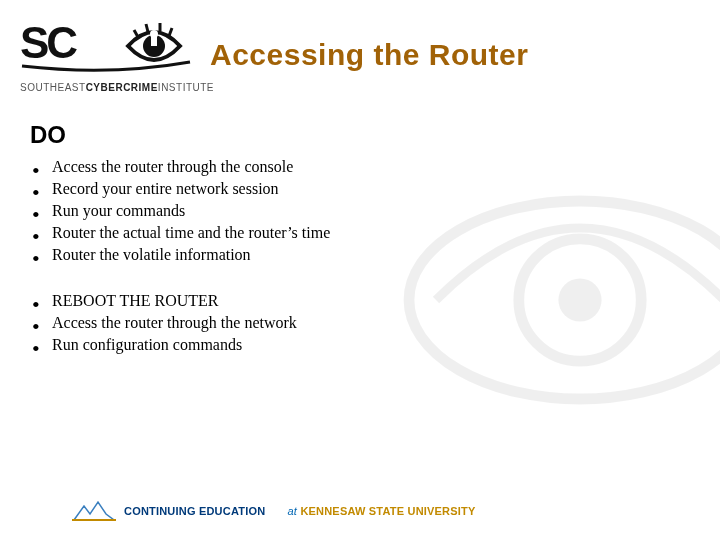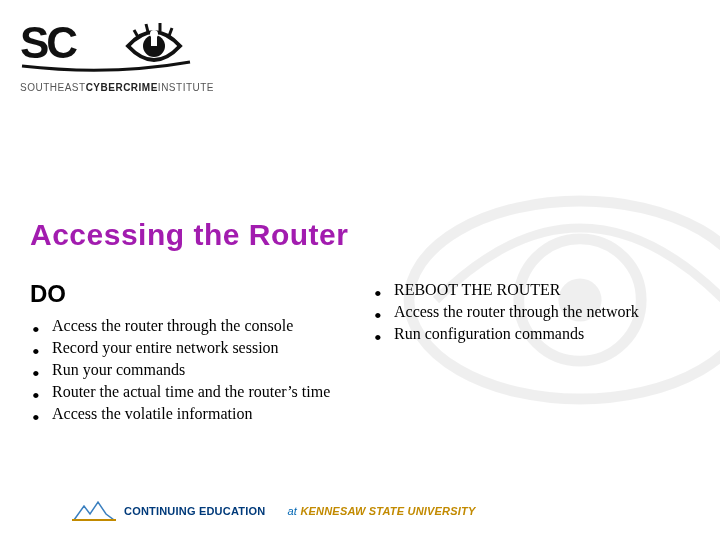--- a/index.html
+++ b/index.html
@@ -17,21 +17,20 @@
     bottom: 60px;
     width: 360px;
     height: 360px;
     opacity: 0.06;
     pointer-events: none;
   }
   .header {
     display: flex;
     align-items: flex-start;
     padding: 18px 20px 0 20px;
-    flex-direction: column;
   }
   .logo {
     width: 180px;
     flex: 0 0 180px;
   }
   .logo-main { position: relative; height: 60px; }
   .logo-main svg { display:block; }
   .logo-sub {
     font-family: Arial, Helvetica, sans-serif;
     font-size: 10px;
@@ -39,30 +38,31 @@
     color: #555;
     margin-top: 4px;
     text-align: right;
   }
   .logo-sub .b { font-weight: 700; color:#222; }
   .title {
     flex: 1;
     font-family: Verdana, Arial, sans-serif;
     font-weight: 700;
     font-size: 30px;
-    color: #a21caf;
+    color: #a16207;
     padding: 20px 10px 0 10px;
     letter-spacing: 0.5px;
   }
   .content {
     display: flex;
     padding: 28px 30px 0 30px;
     gap: 24px;
     position: relative;
     z-index: 1;
+    flex-direction: column;
   }
   .col {
     flex: 1;
   }
   .col-header {
     font-family: Verdana, Arial, sans-serif;
     font-weight: 700;
     font-size: 24px;
     margin-bottom: 8px;
   }
@@ -97,21 +97,20 @@
   .footer-logo .ce {
     color: #003a7a;
     font-weight: 700;
     font-size: 11px;
     letter-spacing: 0.2px;
   }
   .footer-logo .ce .light { font-weight: 400; font-style: italic; color:#0066b3;margin-left:19px; }
   .footer-logo .ksu {
     color: #c28a00;
     font-size: 11px;
-    font-style: italic;
   }
   .mtn { width:44px; height:22px; }
 </style>
 </head>
 <body>
 
 <svg class="watermark" viewBox="0 0 200 200">
   <ellipse cx="100" cy="100" rx="95" ry="55" fill="none" stroke="#000" stroke-width="6"></ellipse>
   <circle cx="100" cy="100" r="34" fill="none" stroke="#000" stroke-width="6"></circle>
   <circle cx="100" cy="100" r="12" fill="#000"></circle>
@@ -147,21 +146,21 @@
 </div>
 
 <div class="content">
   <div class="col">
     <div class="col-header">DO</div>
     <ul class="bullets">
       <li>Access the router through the console</li>
       <li>Record your entire network session</li>
       <li>Run your commands</li>
       <li>Router the actual time and the router’s time</li>
-      <li>Access the volatile information</li>
+      <li>Router the volatile information</li>
     </ul>
   </div>
   <div class="col">
     <ul class="bullets">
       <li>REBOOT THE ROUTER</li>
       <li>Access the router through the network</li>
       <li>Run configuration commands</li>
     </ul>
   </div>
 </div>

